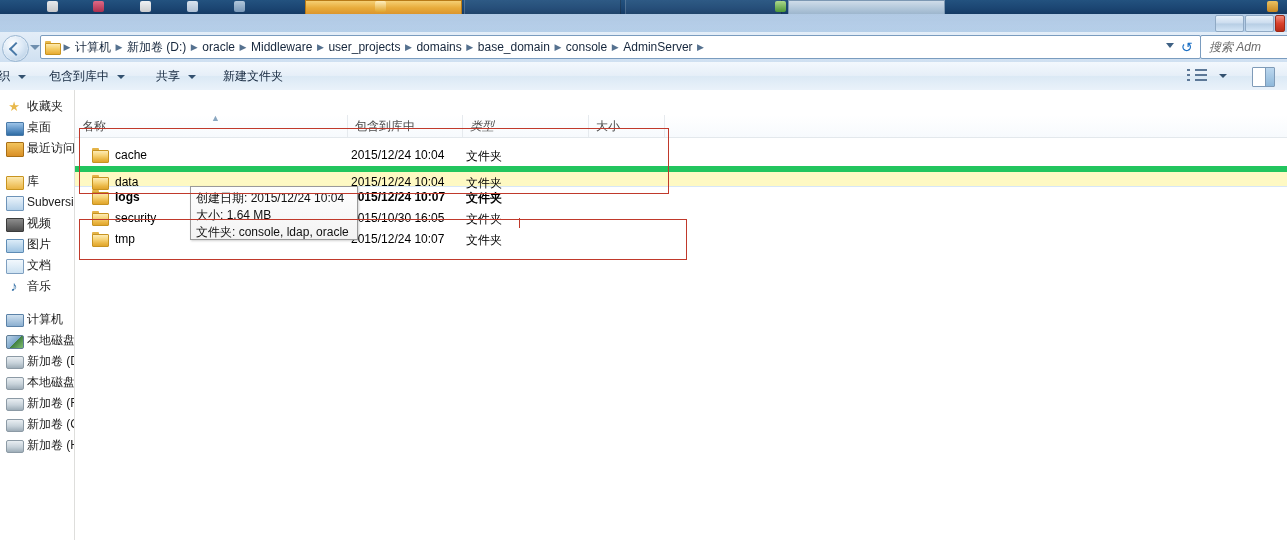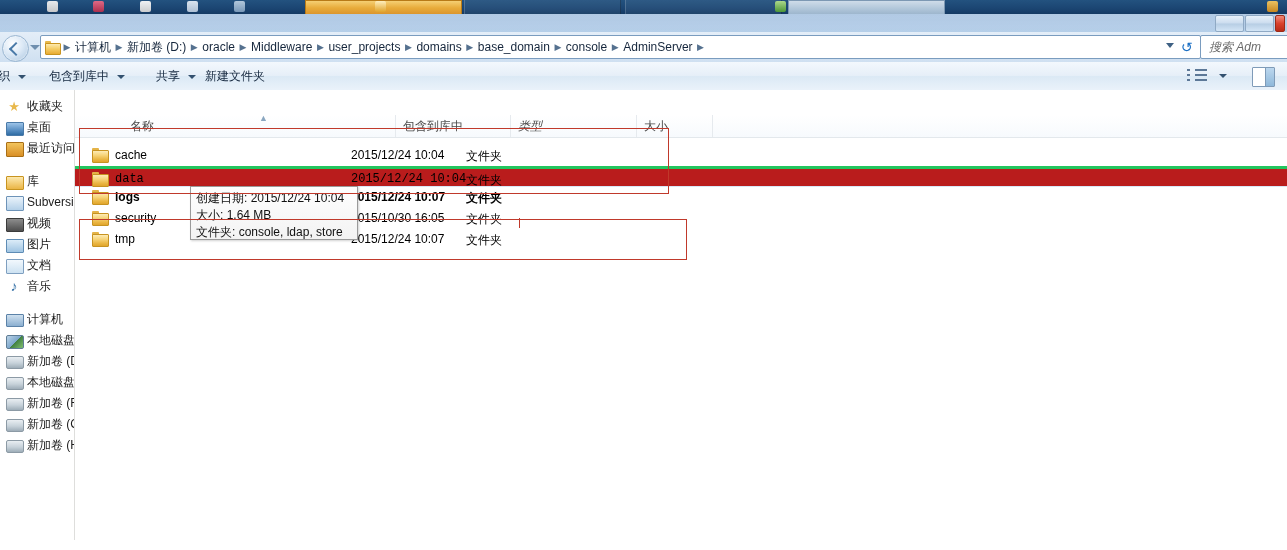--- a/index.html
+++ b/index.html
@@ -245,36 +245,35 @@
   }
   #colheader {
     position: absolute; left: 0; top: 25px; width: 1212px; height: 22px;
     background: linear-gradient(to bottom, #ffffff 0%, #f7fafd 100%);
     border-bottom: 1px solid #e3e8ec;
   }
   .col {
     position: absolute; top: 0; height: 22px; line-height: 22px;
     font-size: 12px; color: #4a4a4a; padding-left: 7px;
     border-right: 1px solid #e6eaee; box-sizing: border-box;
-    white-space: nowrap; cursor: default; margin-left: 48px;
+    white-space: nowrap; cursor: default;
   }
   #sortmark {
     position: absolute; left: 136px; top: 0px; width: 9px; height: 6px;
     color: #8aa7c0; font-size: 9px; line-height: 6px;
   }
   .frow {
     position: absolute; left: 0; width: 1212px; height: 21px;
     font-size: 12px; color: #000; cursor: default;
   }
   .frow.sel {
-    background: #b91c1c;
-    border-top: 3px solid #22c55e;
+    background: #fef9c3;
+    border-top: 6px solid #22c55e;
     border-bottom: 1px solid #d7e7f7;
     box-sizing: border-box;
-    font-family: Liberation Mono, monospace;
   }
   .frow .fname { position: absolute; left: 40px; top: 3px; }
   .frow .fdate { position: absolute; left: 276px; top: 3px; color: #000; }
   .frow .ftype { position: absolute; left: 391px; top: 3px; color: #000; }
   .ficon {
     position: absolute; left: 17px; top: 3px; width: 16px; height: 14px;
   }
   .ficon .tab {
     position: absolute; left: 0; top: 0; width: 7px; height: 3px;
     background: #e4b347; border-radius: 1px 1px 0 0;
@@ -387,21 +386,21 @@
       <span class="tbcaret"></span>
     </div>
     <div class="tbitem" style="left:45px;">
       <span>包含到库中</span>
       <span class="tbcaret"></span>
     </div>
     <div class="tbitem" style="left:152px;text-align:right;">
       <span>共享</span>
       <span class="tbcaret"></span>
     </div>
-    <div class="tbitem" style="left:201px;">
+    <div class="tbitem" style="left:219px;">
       <span>新建文件夹</span>
     </div>
 
     <div id="viewbtn">
       <span class="dots">
           <i></i>
           <i></i>
           <i></i>
         </span>
       <span class="lines">
@@ -555,21 +554,21 @@
         </span>
       <span class="fname">tmp</span>
       <span class="fdate">2015/12/24 10:07</span>
       <span class="ftype">文件夹</span>
     </div>
   </div>
 
   <div id="tooltip">
     <div>创建日期: 2015/12/24 10:04</div>
     <div>大小: 1.64 MB</div>
-    <div>文件夹: console, ldap, store</div>
+    <div>文件夹: console, ldap, oracle</div>
   </div>
 
   <div class="annot" style="left:79px; top:114px; width:588px; height:64px;"></div>
   <div class="annot" style="left:79px; top:205px; width:606px; height:39px;"></div>
   <div class="annot-tick" style="left:519px; top:204px; height:10px;"></div>
 
 </div>
 
 <div id="deskstrip"></div>
 

